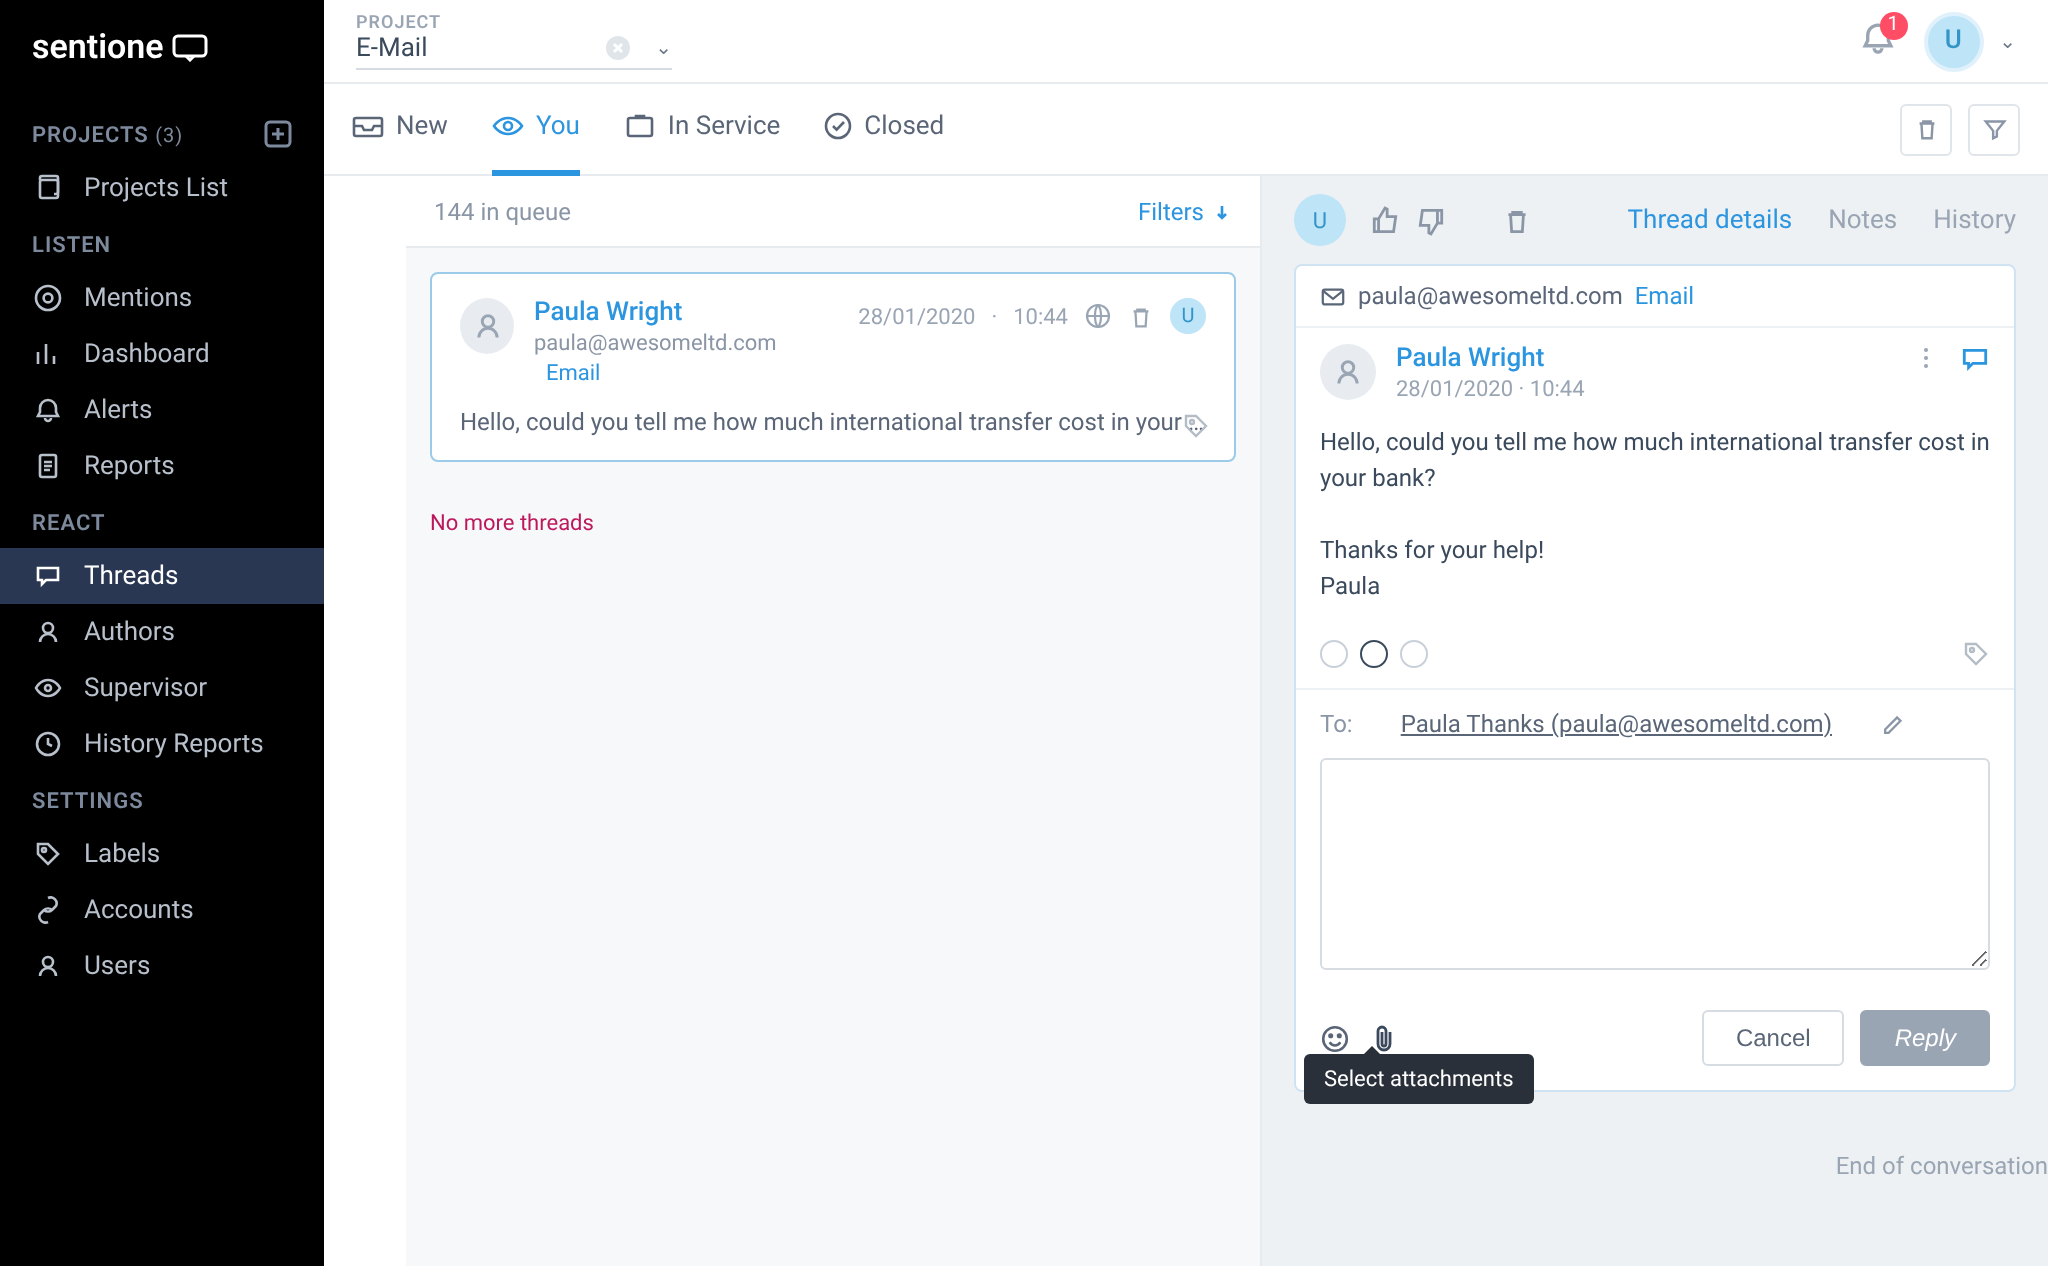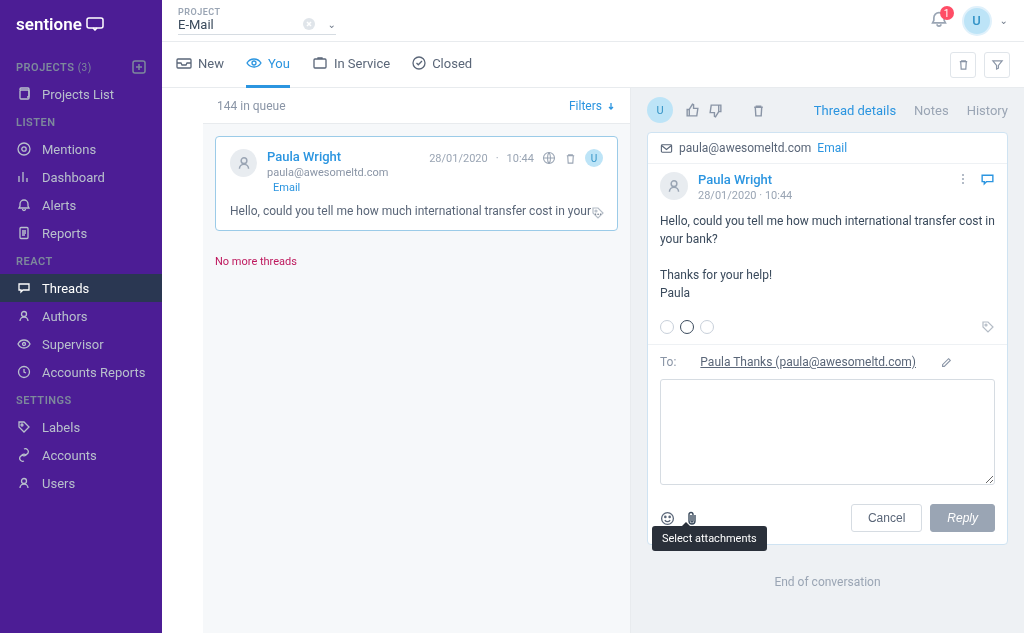--- a/index.html
+++ b/index.html
@@ -1,20 +1,20 @@
 <!DOCTYPE html>
 <html><head>
 <meta charset="utf-8">
 <style>
 * { box-sizing: border-box; margin: 0; padding: 0; }
 body { font-family: -apple-system, BlinkMacSystemFont, "Segoe UI", Roboto, sans-serif; font-size: 13px; color: #3a4a5c; background: #fff; height: 633px; width: 1024px; overflow: hidden; }
 .app { display: flex; height: 100%; }
 
 
-.sidebar { width: 162px; background: #4c1d95; color: #8a95a6; flex-shrink: 0; display: flex; flex-direction: column; padding-top: 14px; }
+.sidebar { width: 162px; background: #000000; color: #8a95a6; flex-shrink: 0; display: flex; flex-direction: column; padding-top: 14px; }
 .logo { color: #fff; font-size: 17px; font-weight: 600; padding: 0 16px 18px; display: flex; align-items: center; gap: 4px; }
 .logo-icon { display: inline-block; }
 .sb-section-head { font-size: 11px; font-weight: 600; letter-spacing: 0.5px; color: #7d899c; padding: 8px 16px 6px; display: flex; justify-content: space-between; align-items: center; }
 .sb-count { font-size: 10px; font-weight: 400; }
 .sb-item { display: flex; align-items: center; gap: 10px; padding: 6px 16px; font-size: 13px; color: #b8c0cc; cursor: pointer; }
 .sb-item .ic { width: 16px; height: 16px; display: flex; align-items: center; justify-content: center; }
 .sb-item.active { background: #2a3752; color: #fff; }
 .sb-add { color: #7d899c; }
 
 
@@ -84,21 +84,21 @@
 .reply-to .addr { color: #5a6678; text-decoration: underline; }
 .reply-box { margin: 0 12px 10px; }
 .reply-ta { width: 100%; height: 106px; border: 1px solid #d6dce2; border-radius: 3px; resize: vertical; padding: 6px; font-family: inherit; font-size: 12px; }
 .reply-actions { padding: 6px 12px 12px; display: flex; align-items: center; gap: 10px; position: relative; }
 .ra-right { margin-left: auto; display: flex; gap: 8px; }
 .btn { padding: 6px 16px; border-radius: 3px; font-size: 12px; cursor: pointer; }
 .btn-cancel { background: #fff; border: 1px solid #d6dce2; color: #5a6678; }
 .btn-reply { background: #9aa5b4; border: 1px solid #9aa5b4; color: #fff; font-style: italic; }
 .tooltip { position: absolute; top: 28px; left: 4px; background: #2a303a; color: #fff; font-size: 11px; padding: 6px 10px; border-radius: 3px; white-space: nowrap; }
 .tooltip::before { content: ""; position: absolute; top: -4px; left: 30px; border-left: 4px solid transparent; border-right: 4px solid transparent; border-bottom: 4px solid #2a303a; }
-.end-conv { text-align: center; color: #9aa5b4; font-size: 12px; padding: 16px 0 24px; }
+.end-conv { text-align: right; color: #9aa5b4; font-size: 12px; padding: 16px 0 24px; }
 
 
 .ic { display: inline-flex; }
 svg { display: block; }
 </style>
 </head>
 <body>
 
 <div class="app">
 
@@ -199,21 +199,21 @@
         </span>
       <span>Supervisor</span>
     </div>
     <div class="sb-item">
       <span class="ic">
           <svg width="14" height="14" viewBox="0 0 14 14" fill="none" stroke="currentColor" stroke-width="1.3">
             <circle cx="7" cy="7" r="5.5"></circle>
             <path d="M7 4v3l2 1"></path>
           </svg>
         </span>
-      <span>Accounts Reports</span>
+      <span>History Reports</span>
     </div>
 
     <div class="sb-section-head">
         <span>SETTINGS</span>
       </div>
     <div class="sb-item">
       <span class="ic">
           <svg width="14" height="14" viewBox="0 0 14 14" fill="none" stroke="currentColor" stroke-width="1.3">
             <path d="M2 2h5l5 5-5 5-5-5z"></path>
             <circle cx="5" cy="5" r="1"></circle>

